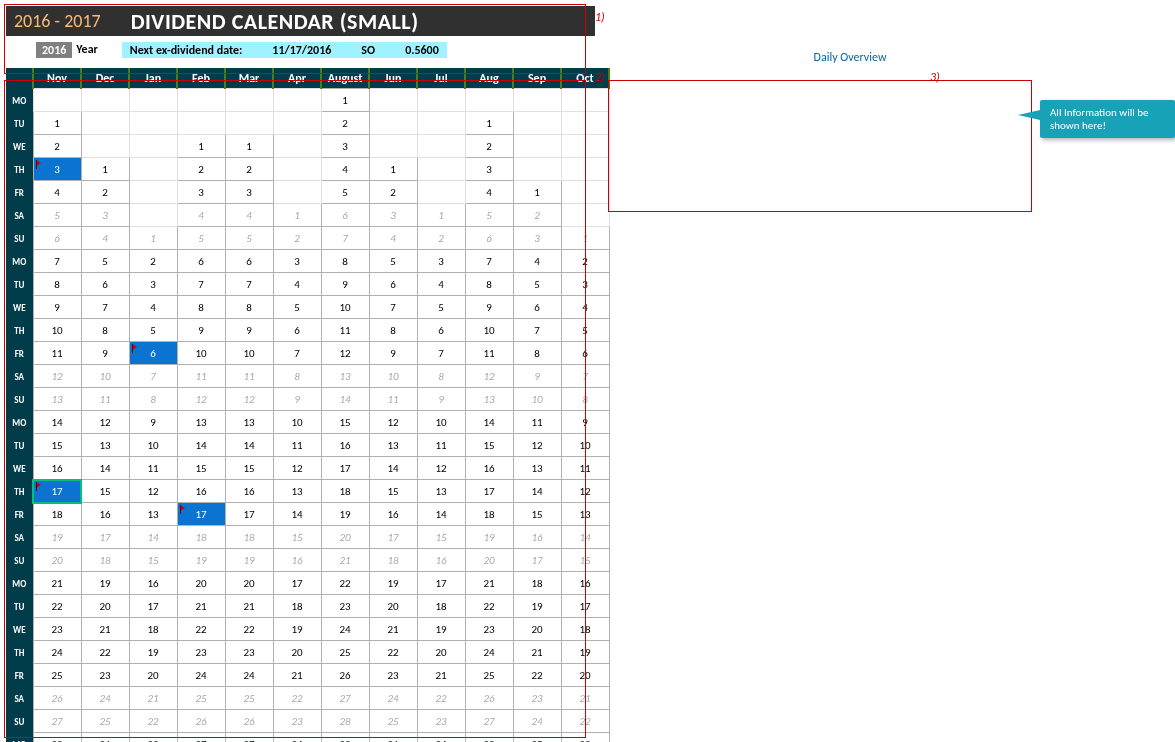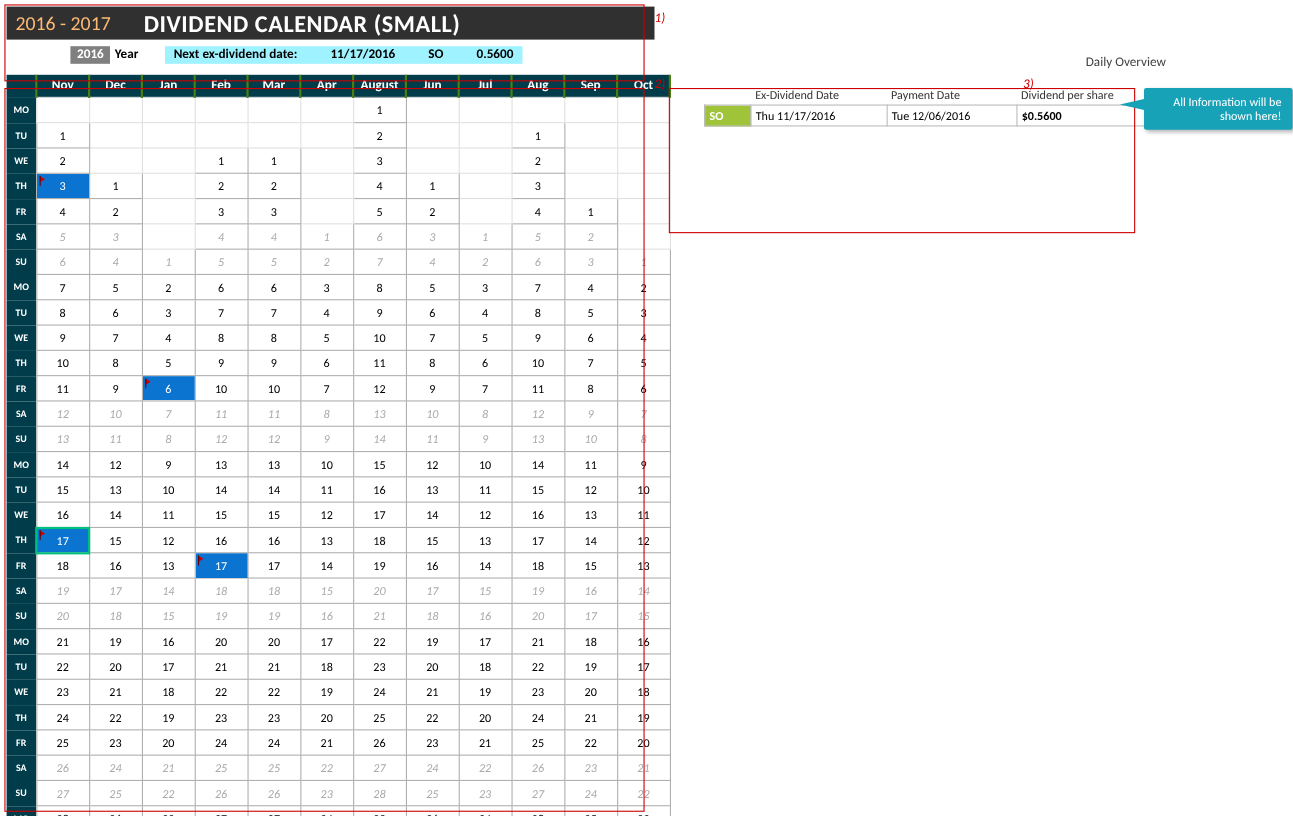--- a/index.html
+++ b/index.html
@@ -1,19 +1,19 @@
 <!DOCTYPE html>
 <html><head>
 <meta charset="utf-8">
 <style>
   body { margin:0; padding:6px; font-family:Calibri,Arial,sans-serif; font-size:11px; background:#fff; color:#000; width:1175px; box-sizing:border-box; }
   .header-bar { background:#303030; color:#fff; display:flex; align-items:center; height:30px; padding:0 8px; width:573px; }
   .header-years { color:#fdba74; font-weight:normal; font-size:18px; margin-right:30px;}
   .header-title { color:#fff; font-weight:bold; font-size:22px; letter-spacing:0.5px;}
-  .info-row { display:flex; align-items:center; margin-top:6px; font-size:12px;padding-left:28px; }
+  .info-row { display:flex; align-items:flex-start; margin-top:6px; font-size:12px; }
   .year-badge { background:#808080; color:#fff; padding:1px 6px; font-weight:bold; margin-left:30px;}
   .year-label { font-weight:bold; margin-left:4px; margin-right:24px;}
   .next-div { background:#9ff2ff; padding:1px 8px; font-weight:bold; display:inline-flex; gap:30px;}
   .ann1 { position:absolute; left:595px; top:10px; color:#c00; font-style:italic; font-size:12px;}
   .ann2 { position:absolute; left:595px; top:70px; color:#c00; font-style:italic; font-size:12px;}
   .ann3 { position:absolute; left:930px; top:70px; color:#c00; font-style:italic; font-size:12px;}
   .box1 { position:absolute; left:4px; top:4px; width:580px; height:68px; border:1px solid #c00; pointer-events:none;}
   .box2 { position:absolute; left:4px; top:80px; width:580px; height:656px; border:1px solid #c00; pointer-events:none;}
   .box3 { position:absolute; left:608px; top:80px; width:422px; height:130px; border:1px solid #c00; pointer-events:none;}
 
@@ -26,26 +26,26 @@
   table.calendar td.dayname { background:#003c4a; color:#fff; font-weight:bold; font-size:9px; width:24px; border:none;}
   table.calendar td.norm { background:#fff; color:#000; }
   table.calendar td.wknd { background:#fff; color:#aaa; font-style:italic; }
   table.calendar td.empty { background:#fff; border:1px solid #e0e0e0;}
   table.calendar td.marked { background:#0b74d0; color:#fff; position:relative; font-weight:normal;}
   table.calendar td.selected { background:#0b74d0; color:#fff; outline:2px solid #00c080; outline-offset:-1px; position:relative;}
   .flag { position:absolute; left:2px; top:2px; width:0; height:0; border-left:5px solid #c00; border-top:3px solid transparent; border-bottom:3px solid transparent; }
   .flag::after{content:''; position:absolute; left:-5px; top:-3px; width:1px; height:9px; background:#600;}
 
   .overview { width:420px; }
-  .overview-title { text-align:right; font-size:12px; margin-bottom:14px; margin-top:-18px; color:#404040;}
+  .overview-title { text-align:center; font-size:12px; margin-bottom:14px; margin-top:-18px; color:#0369a1;}
   table.ov { border-collapse:collapse; width:100%; font-size:11px;}
   table.ov th { font-weight:normal; color:#333; padding:2px 4px; text-align:left; font-size:11px;}
   table.ov td { padding:1px 4px; border:1px solid #bbb; height:16px;}
   .ticker-cell { background:#9fc43a; color:#fff; font-weight:bold; width:30px; text-align:left; border:1px solid #9fc43a;}
-  .callout { position:absolute; left:1040px; top:80px; background:#17a2b8; color:#fff; padding:6px 10px; font-size:11px; border-radius:2px; box-shadow:2px 2px 4px rgba(0,0,0,0.3);text-align:right;}
+  .callout { position:absolute; left:1040px; top:100px; background:#17a2b8; color:#fff; padding:6px 10px; font-size:11px; border-radius:2px; box-shadow:2px 2px 4px rgba(0,0,0,0.3);}
   .callout::before { content:''; position:absolute; left:-22px; top:10px; width:0; height:0; border-right:22px solid #17a2b8; border-top:5px solid transparent; border-bottom:5px solid transparent;}
 </style>
 </head>
 <body>
 
 <div class="box1"></div>
 <div class="box2"></div>
 <div class="box3"></div>
 <div class="ann1">1)</div>
 <div class="ann2">2)</div>
@@ -522,32 +522,16 @@
             <td class="norm">28</td>
             <td class="norm">25</td>
             <td class="norm">23</td>
           </tr>
         </tbody>
     </table>
   </div>
 
   <div class="overview">
     <div class="overview-title">Daily Overview</div>
-    <table class="ov">
-      <tbody>
-          <tr>
-        <th style="width:34px"></th>
-        <th>Ex-Dividend Date</th>
-        <th>Payment Date</th>
-        <th>Dividend per share</th>
-      </tr>
-      <tr>
-        <td class="ticker-cell">SO</td>
-        <td>Thu  11/17/2016</td>
-        <td>Tue  12/06/2016</td>
-        <td style="font-weight:bold">$0.5600</td>
-      </tr>
-    </tbody>
-      </table>
   </div>
 </div>
 
 <div class="callout">All Information will be shown here!</div>
 
 </body></html>

